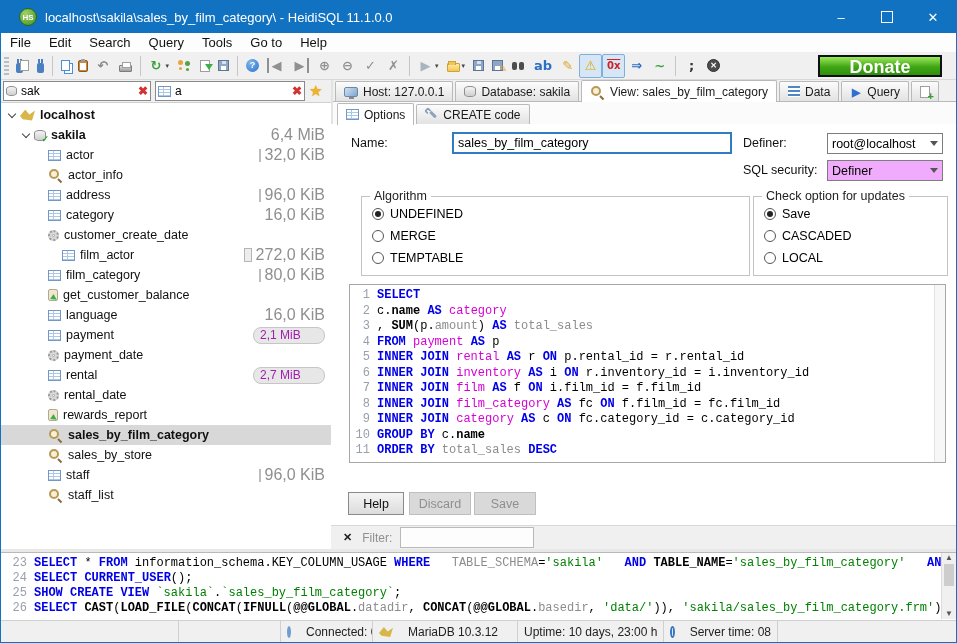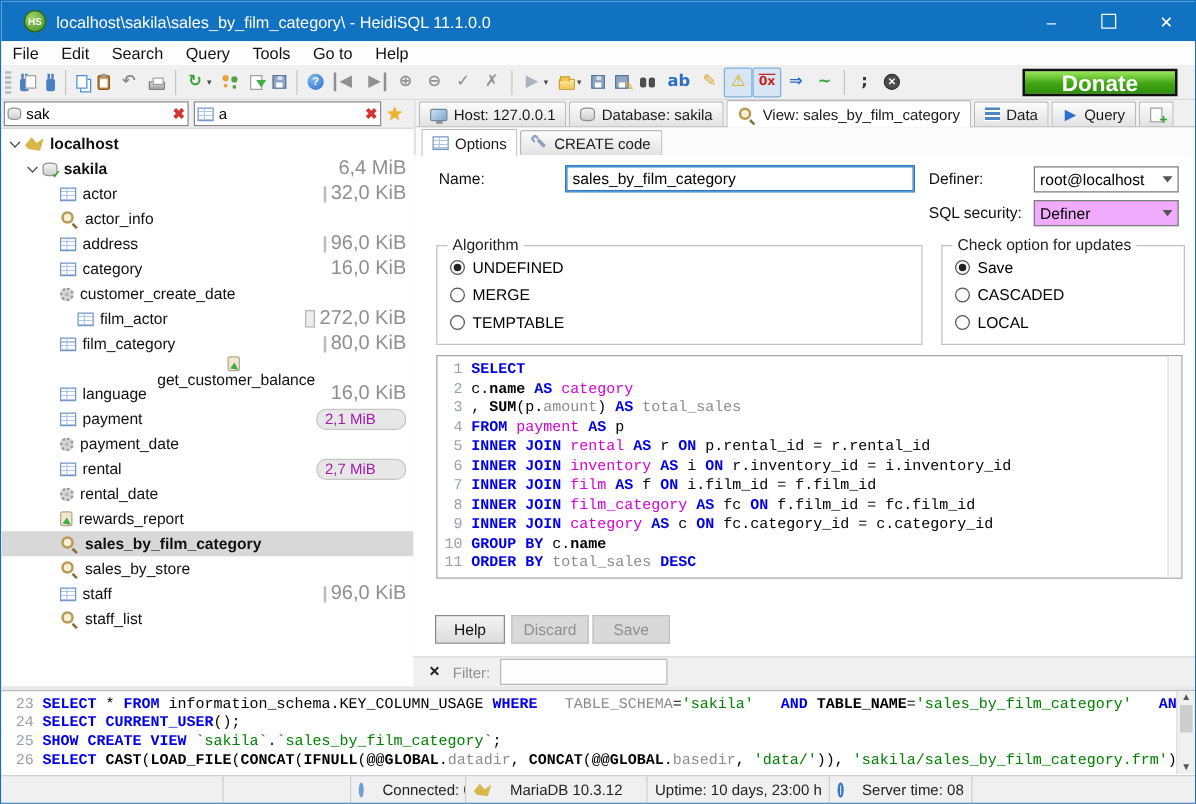--- a/index.html
+++ b/index.html
@@ -346,21 +346,21 @@
         <span class="tsize">272,0 KiB</span>
       </div>
       <div class="trow" style="padding-left: 34px;">
         <span class="chev"></span>
         <span class="ic i-table"></span>
         <span class="tlabel">film_category</span>
         <span class="tfill"></span>
         <span class="bar thin"></span>
         <span class="tsize">80,0 KiB</span>
       </div>
-      <div class="trow" style="padding-left: 52px; flex-direction: column;">
+      <div class="trow" style="padding-left: 34px;">
         <span class="chev"></span>
         <span class="ic i-func"></span>
         <span class="tlabel">get_customer_balance</span>
         <span class="tfill"></span>
       </div>
       <div class="trow" style="padding-left: 34px;">
         <span class="chev"></span>
         <span class="ic i-table"></span>
         <span class="tlabel">language</span>
         <span class="tfill"></span>
@@ -470,21 +470,21 @@
     <div class="combo" style="left:496px;top:9px;">
       <span>root@localhost</span>
       <span class="arr"></span>
     </div>
     <span class="flabel" style="left:412px;top:39px;">SQL security:</span>
     <div class="combo gray" style="left:496px;top:36px;">
       <span>Definer</span>
       <span class="arr"></span>
     </div>
 
-    <div class="gbox" style="left:18px;top:72px;width:387px;height:78px;">
+    <div class="gbox" style="left:30px;top:72px;width:387px;height:78px;">
       <span class="gtitle">Algorithm</span>
       <div id="algo-radios" style="padding-top:6px;">
           <label class="radio-row">
             <span class="radio on"></span>
             <span class="rlabel">UNDEFINED</span>
           </label>
           <label class="radio-row">
             <span class="radio"></span>
             <span class="rlabel">MERGE</span>
           </label>

